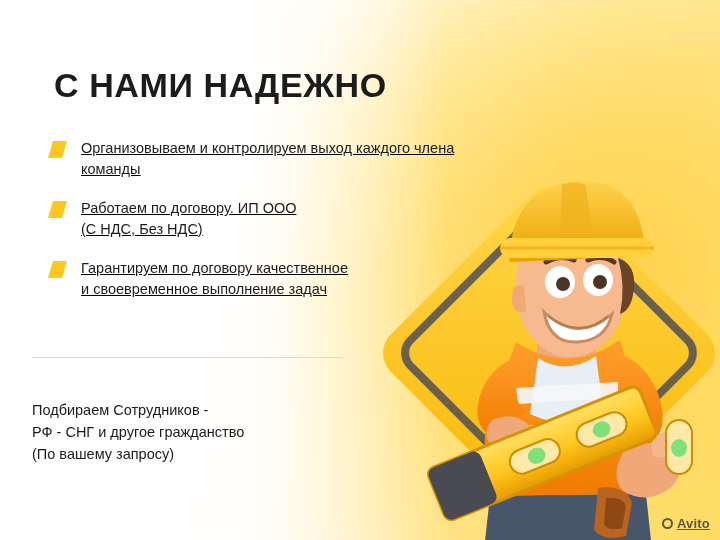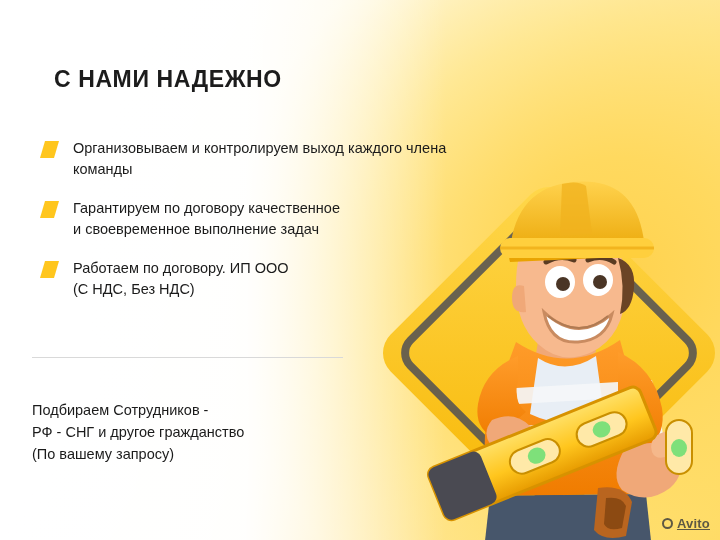--- a/index.html
+++ b/index.html
@@ -37,32 +37,33 @@
     position: absolute;
     left: 0; top: 0;
     width: 100%;
     height: 100%;
   }
 
   .headline {
     position: absolute;
     left: 54px;
     top: 66px;
-    font-size: 23px;
+    font-size: 34px;
     letter-spacing: 0.6px;
     font-weight: bold;
     color: #1c1c1c;
     text-transform: uppercase;
   }
 
   .bullets {
     position: absolute;
-    left: 40px;
+    left: 48px;
     top: 138px;
     width: 470px;
+    text-decoration: underline;
   }
   .bullet {
     display: flex;
     align-items: flex-start;
     margin-bottom: 19px;
   }
   .bullet-marker {
     flex: 0 0 auto;
     width: 20px;
     height: 20px;
@@ -149,32 +150,32 @@
         <span class="bullet-text">Организовываем и контролируем выход каждого члена
 команды</span>
       </div>
 
       <div class="bullet">
         <span class="bullet-marker">
           <svg viewBox="0 0 20 20" width="20" height="20" aria-hidden="true">
             <polygon points="5,1 19,1 14,18 0,18" fill="#ffc61e"></polygon>
           </svg>
         </span>
-        <span class="bullet-text">Гарантируем по договору качественное
-и своевременное выполнение задач</span>
+        <span class="bullet-text">Работаем по договору. ИП ООО
+(С НДС, Без НДС)</span>
       </div>
 
       <div class="bullet">
         <span class="bullet-marker">
           <svg viewBox="0 0 20 20" width="20" height="20" aria-hidden="true">
             <polygon points="5,1 19,1 14,18 0,18" fill="#ffc61e"></polygon>
           </svg>
         </span>
-        <span class="bullet-text">Работаем по договору. ИП ООО
-(С НДС, Без НДС)</span>
+        <span class="bullet-text">Гарантируем по договору качественное
+и своевременное выполнение задач</span>
       </div>
 
     </div>
 
     <div class="divider"></div>
 
     <div class="footnote">Подбираем Сотрудников -
 РФ - СНГ  и другое гражданство
 (По вашему запросу)</div>
 

